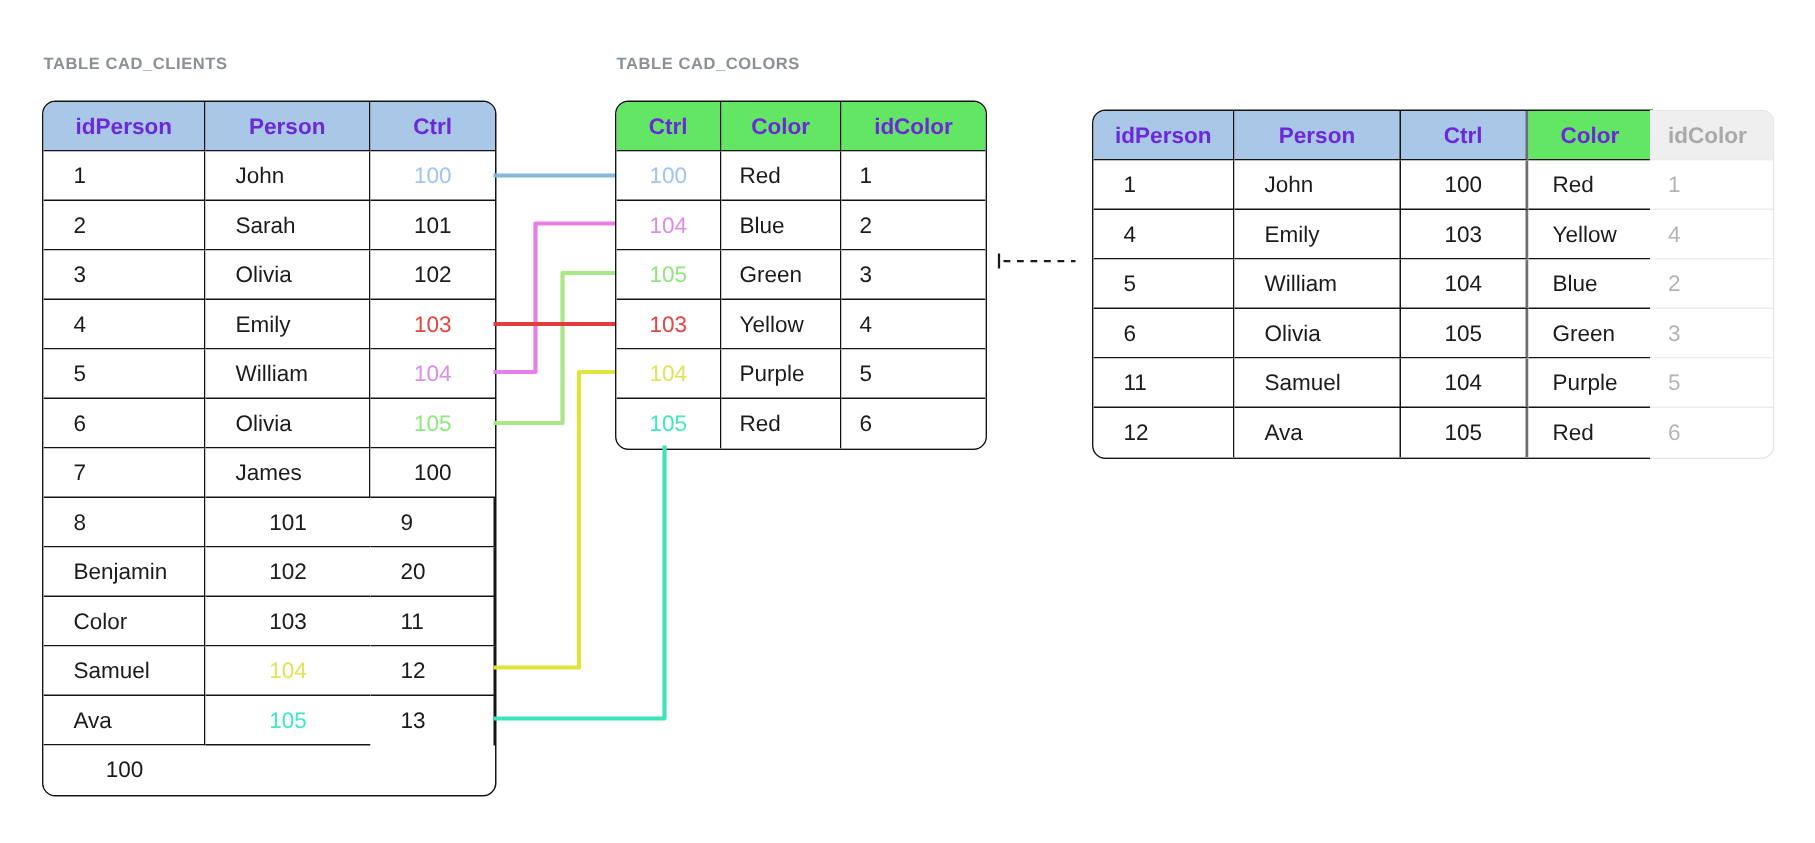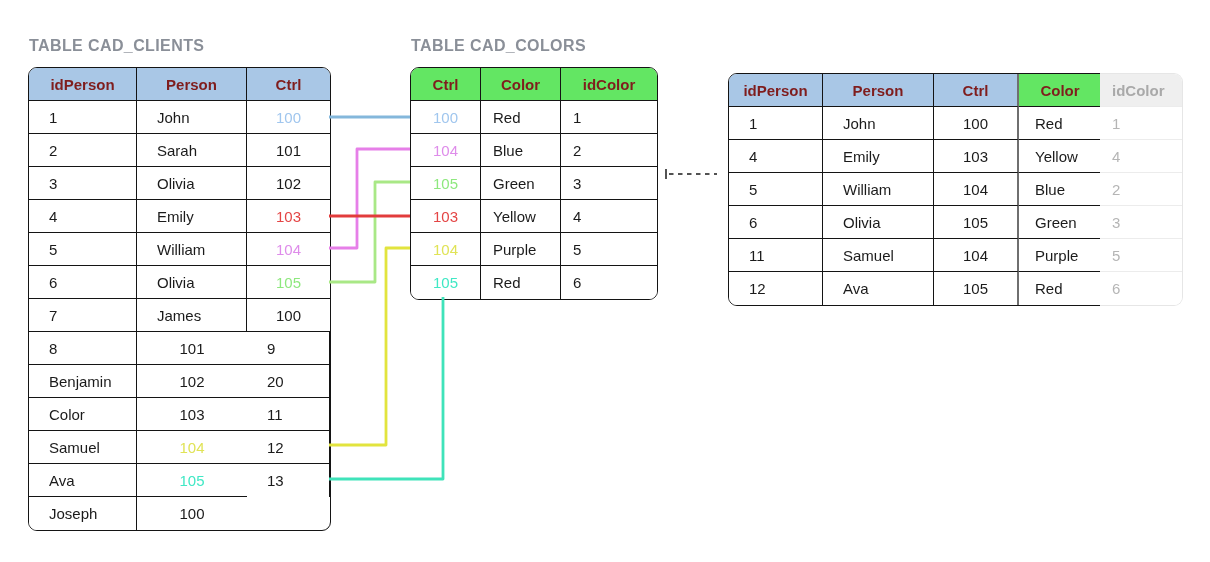--- a/index.html
+++ b/index.html
@@ -1,36 +1,36 @@
 <!DOCTYPE html>
 <html><head>
 <meta charset="utf-8">
 <style>
   html,body { margin:0; padding:0; background:#ffffff; }
   body { font-family:"Liberation Sans", sans-serif; }
   .canvas { position:relative; width:1210px; height:562px; background:#ffffff; overflow:hidden; }
 
   .table-title {
-    position:absolute; font-size:16px; font-weight:bold; letter-spacing:0.4px;
+    position:absolute; font-size:11px; font-weight:bold; letter-spacing:0.4px;
     color:#8a8f98; text-transform:uppercase;
   }
 
   .tbl {
     position:absolute; display:grid; background:#ffffff;
     border:1.5px solid #141414; border-radius:9px; overflow:hidden;
   }
   .tbl.round-left { border-radius:9px 0 0 9px; }
 
   .cell {
     display:flex; align-items:center; box-sizing:border-box;
     font-size:15px; color:#1b1b1b; background:#fff;
     border-right:1px solid #141414; border-bottom:1px solid #141414;
     white-space:nowrap; overflow:hidden;
   }
-  .cell.hcell { font-weight:bold; justify-content:center; color:#7f1d1d; }
+  .cell.hcell { font-weight:bold; justify-content:center; color:#6d28d9; }
   .cell.ac { justify-content:center; }
   .cell.pl20 { padding-left:20px; }
   .cell.pl12 { padding-left:12px; }
   .cell.pl16 { padding-left:16px; }
   .cell.no-r { border-right:none; }
   .cell.no-b { border-bottom:none; }
   .cell.divR { border-right:2.5px solid #6f6f6f; }
 
   .ghost-col {
     position:absolute; display:grid; background:#ffffff;
@@ -83,21 +83,20 @@
       <div class="cell pl20">20</div>
       <div class="cell pl20">Color</div>
       <div class="cell ac no-r" style="color: rgb(27, 27, 27);">103</div>
       <div class="cell pl20">11</div>
       <div class="cell pl20">Samuel</div>
       <div class="cell ac no-r" style="color: rgb(224, 227, 86);">104</div>
       <div class="cell pl20">12</div>
       <div class="cell pl20">Ava</div>
       <div class="cell ac no-r" style="color: rgb(64, 232, 197);">105</div>
       <div class="cell pl20 no-b">13</div>
-      <div class="cell pl20 no-b">Joseph</div>
       <div class="cell ac no-r no-b" style="color: rgb(27, 27, 27);">100</div>
     </div>
 
   <div id="colors-table" class="tbl" style="left: 410px; top: 67px; grid-template-columns: 70px 80px 96px; grid-template-rows: 33px 33px 33px 33px 33px 33px 33px;">
       <div class="cell hcell" style="background: rgb(99, 230, 99);">Ctrl</div>
       <div class="cell hcell" style="background: rgb(99, 230, 99);">Color</div>
       <div class="cell hcell no-r" style="background: rgb(99, 230, 99);">idColor</div>
       <div class="cell ac" style="color: rgb(160, 198, 238);">100</div>
       <div class="cell pl12">Red</div>
       <div class="cell pl12 no-r">1</div>

